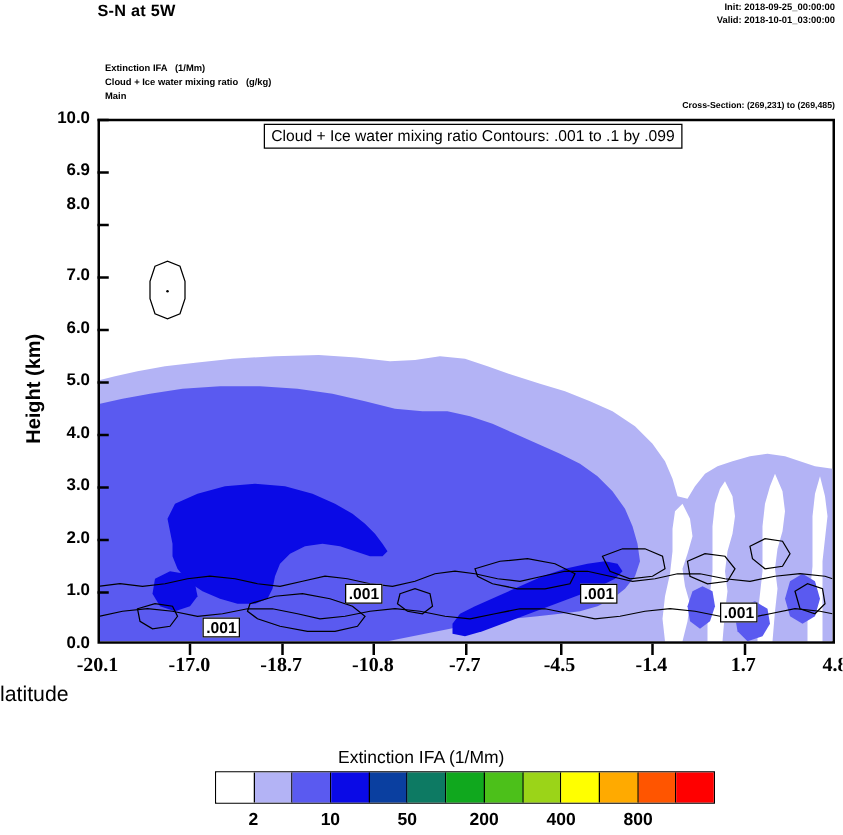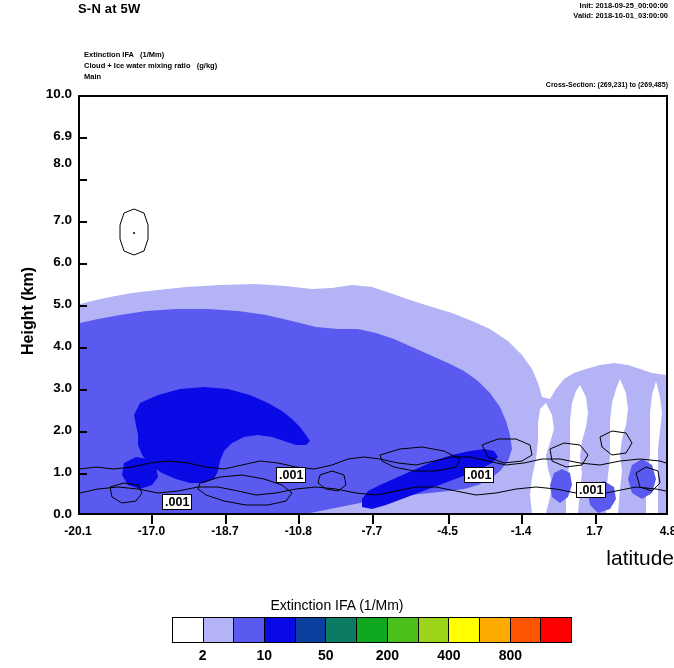--- a/index.html
+++ b/index.html
@@ -18,25 +18,25 @@
   #plot{left:78px;top:95px;width:590px;height:420px;border:2px solid #000;box-sizing:border-box;background:#fff;}
   #plotsvg{position:absolute;left:0;top:0;}
 
   #contourTitle{position:absolute;left:131px;top:2px;height:18px;
      border:1.5px solid #000;background:#fff;padding:0 5px;
      display:flex;align-items:center;font-size:12.5px;white-space:nowrap;z-index:6;}
 
   
   .ytick{position:absolute;right:676px;text-align:right;width:60px;font-size:13.5px;font-weight:bold;}
   .ytickmark{position:absolute;left:78px;width:9px;height:2px;background:#000;}
-  .xtick{position:absolute;text-align:center;width:60px;font-size:12px;font-weight:bold;}
+  .xtick{position:absolute;text-align:center;width:60px;font-size:16px;font-weight:bold;font-family:Liberation Serif, serif;}
   .xtickmark{position:absolute;top:515px;width:2px;height:9px;background:#000;}
   #ylabel{left:-62px;top:302px;width:180px;text-align:center;font-size:16px;font-weight:bold;
           transform:rotate(-90deg);transform-origin:center;}
-  #xlabel{left:0;top:546px;width:674px;text-align:right;font-size:21px;}
+  #xlabel{left:0;top:546px;width:674px;text-align:left;font-size:17px;}
 
   
   #cbtitle{left:0;top:597px;width:674px;text-align:center;font-size:14px;}
   #cbwrap{left:172px;top:617px;width:400px;height:26px;display:flex;border:1.5px solid #000;box-sizing:border-box;}
   #cbwrap div{flex:1 1 0;border-right:1.5px solid #000;}
   #cbwrap div:last-child{border-right:none;}
   .cblab{position:absolute;top:647px;width:60px;text-align:center;font-size:14px;font-weight:bold;}
 </style>
 </head>
 <body>
@@ -129,20 +129,21 @@
 
   <div style="position:absolute;left:82px;top:397px;border:1.5px solid #000;background:#fff;
               padding:0 2px;font-size:12.5px;font-weight:bold;z-index:5;">.001</div>
   <div style="position:absolute;left:196px;top:370px;border:1.5px solid #000;background:#fff;
               padding:0 2px;font-size:12.5px;font-weight:bold;z-index:5;">.001</div>
   <div style="position:absolute;left:384px;top:370px;border:1.5px solid #000;background:#fff;
               padding:0 2px;font-size:12.5px;font-weight:bold;z-index:5;">.001</div>
   <div style="position:absolute;left:496px;top:385px;border:1.5px solid #000;background:#fff;
               padding:0 2px;font-size:12.5px;font-weight:bold;z-index:5;">.001</div>
 
+  <div id="contourTitle">Cloud + Ice water mixing ratio Contours: .001 to .1 by .099</div>
 </div>
 
 <div id="yticks">
     <div class="ytick" style="top: 506px; right: 602px;">0.0</div>
     <div class="ytick" style="top: 464px; right: 602px;">1.0</div>
     <div class="ytickmark" style="top: 473px;"></div>
     <div class="ytick" style="top: 422px; right: 602px;">2.0</div>
     <div class="ytickmark" style="top: 431px;"></div>
     <div class="ytick" style="top: 380px; right: 602px;">3.0</div>
     <div class="ytickmark" style="top: 389px;"></div>

